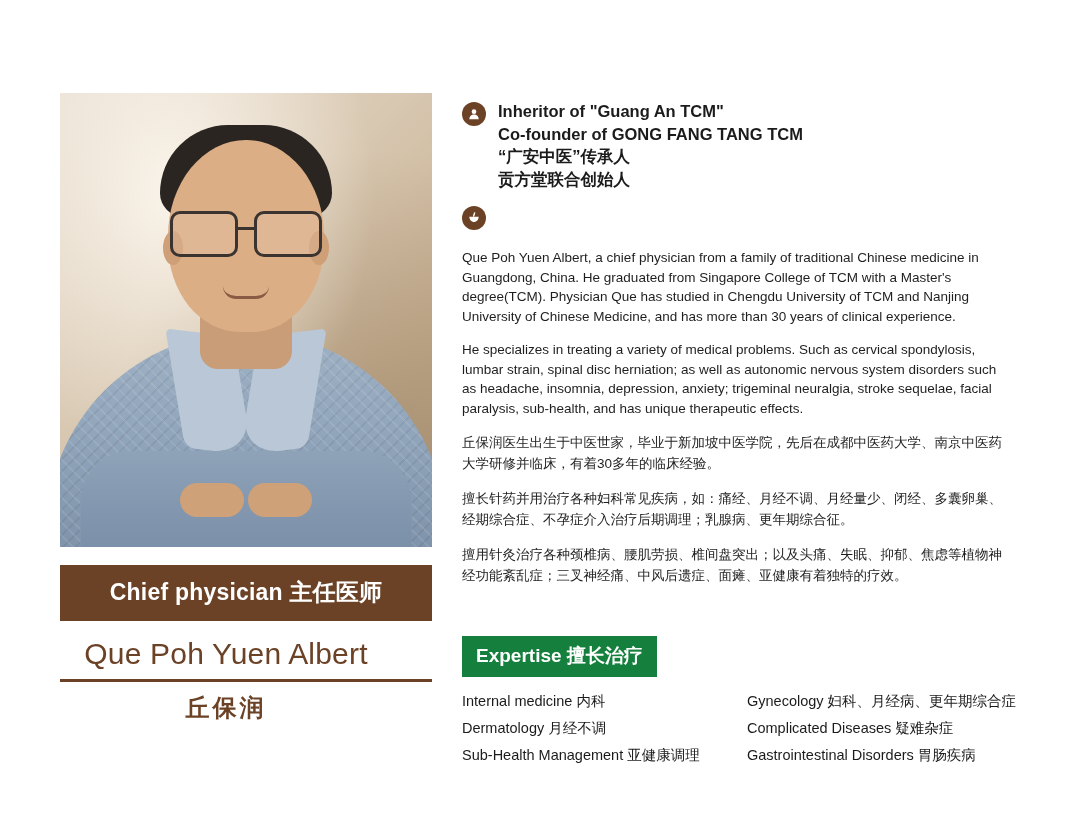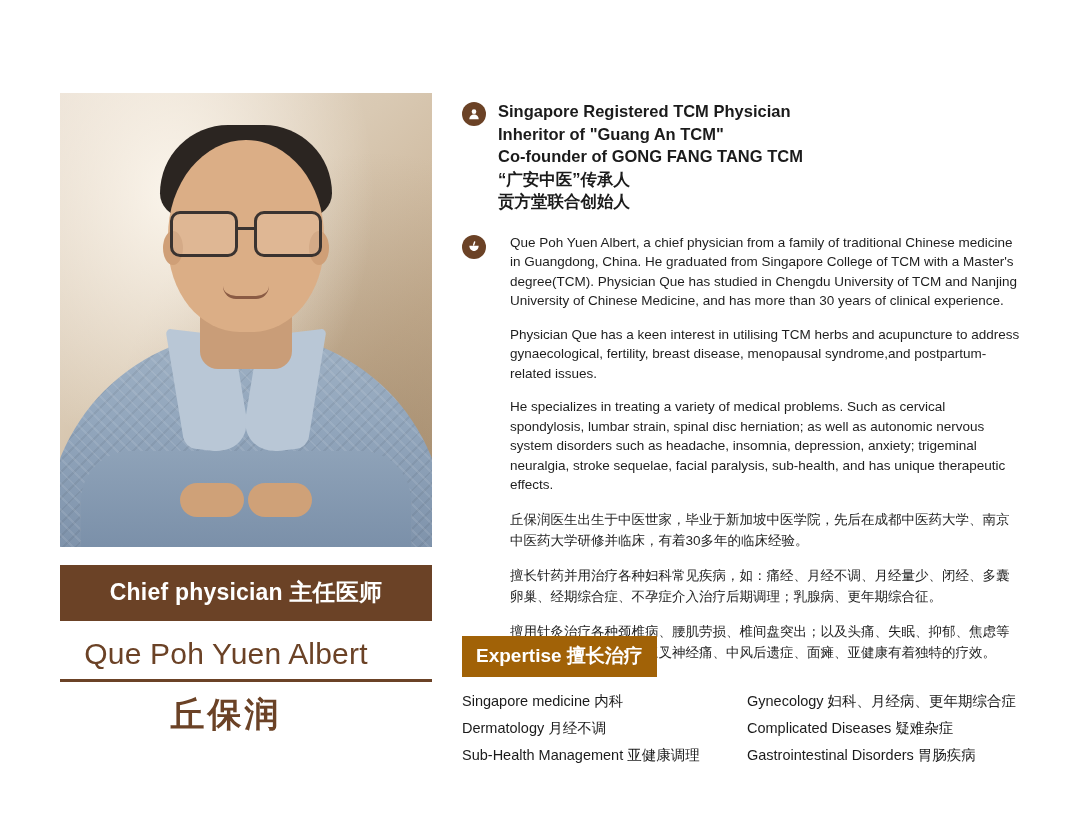--- a/index.html
+++ b/index.html
@@ -210,21 +210,21 @@
   }
   .name-rule {
     margin: 8px auto 0;
     width: 372px;
     height: 3px;
     background: #6b4226;
   }
   .name-cn {
     margin-top: 10px;
     text-align: center;
-    font-size: 34px;
+    font-size: 24px;
     font-weight: bold;
     color: #6b4226;
     letter-spacing: 3px;
   }
 
   
   .right-col {
     position: absolute;
     left: 462px;
     top: 100px;
@@ -250,45 +250,46 @@
   .icon-circle svg { display: block; }
   .cred-lines {
     font-size: 16.5px;
     line-height: 22.5px;
     color: #1b1b1b;
   }
   .cred-lines .en { font-weight: 600; }
   .cred-lines .cn { font-weight: bold; font-size: 16.5px; }
 
   .bio-block {
-    margin-top: 20px;
+    margin-top: 14px;
     display: flex;
     align-items: flex-start;
-    gap: 24px;
+    gap: 18px;
+    flex-direction: column;
   }
   .bio-body {
     font-size: 13.5px;
     line-height: 19.5px;
     color: #1e1e1e;
     width: 548px;
   }
   .bio-body p { margin: 0 0 14px 0; }
   .bio-body p.cn { line-height: 21px; }
   .bio-body p:last-child { margin-bottom: 0; }
 
   
   .expertise {
     position: absolute;
     left: 462px;
     top: 636px;
     width: 560px;
   }
   .expertise-tag {
     display: inline-block;
-    background: #a16207;
+    background: #15803d;
     color: #fff;
     font-size: 19px;
     font-weight: bold;
     padding: 7px 14px 8px;
   }
   .expertise-grid {
     margin-top: 14px;
     display: grid;
     grid-template-columns: 285px 1fr;
     row-gap: 6px;
@@ -336,50 +337,48 @@
   <div class="right-col">
 
     <div class="cred-block">
       <span class="icon-circle">
         <svg width="14" height="14" viewBox="0 0 24 24" aria-hidden="true">
           <circle cx="12" cy="8" r="4" fill="#ffffff"></circle>
           <path d="M4 21c0-4.4 3.6-8 8-8s8 3.6 8 8z" fill="#ffffff"></path>
         </svg>
       </span>
       <div class="cred-lines">
-        <div class="en">Singapore Registered TCM Physician</div>
         <div class="en">Inheritor of "Guang An TCM"</div>
         <div class="en">Co-founder of GONG FANG TANG TCM</div>
         <div class="cn">“广安中医”传承人</div>
         <div class="cn">贡方堂联合创始人</div>
       </div>
     </div>
 
     <div class="bio-block">
       <span class="icon-circle">
         <svg width="14" height="14" viewBox="0 0 24 24" aria-hidden="true">
           <path d="M4 10h16c0 5-3.6 9-8 9s-8-4-8-9z" fill="#ffffff"></path>
           <rect x="11" y="2" width="2.4" height="8" rx="1.2" transform="rotate(18 12 6)" fill="#ffffff"></rect>
         </svg>
       </span>
       <div class="bio-body">
         <p>Que Poh Yuen Albert, a chief physician from a family of traditional Chinese medicine in Guangdong, China. He graduated from Singapore College of TCM with a Master's degree(TCM). Physician Que has studied in Chengdu University of TCM and Nanjing University of Chinese Medicine, and has more than 30 years of clinical experience.</p>
-        <p>Physician Que has a keen interest in utilising TCM herbs and acupuncture to address gynaecological, fertility, breast disease, menopausal syndrome,and postpartum-related issues.</p>
         <p>He specializes in treating a variety of medical problems. Such as cervical spondylosis, lumbar strain, spinal disc herniation; as well as autonomic nervous system disorders such as headache, insomnia, depression, anxiety; trigeminal neuralgia, stroke sequelae, facial paralysis, sub-health, and has unique therapeutic effects.</p>
         <p class="cn">丘保润医生出生于中医世家，毕业于新加坡中医学院，先后在成都中医药大学、南京中医药大学研修并临床，有着30多年的临床经验。</p>
         <p class="cn">擅长针药并用治疗各种妇科常见疾病，如：痛经、月经不调、月经量少、闭经、多囊卵巢、经期综合症、不孕症介入治疗后期调理；乳腺病、更年期综合征。</p>
         <p class="cn">擅用针灸治疗各种颈椎病、腰肌劳损、椎间盘突出；以及头痛、失眠、抑郁、焦虑等植物神经功能紊乱症；三叉神经痛、中风后遗症、面瘫、亚健康有着独特的疗效。</p>
       </div>
     </div>
   </div>
 
   <div class="expertise">
     <div class="expertise-tag">Expertise 擅长治疗</div>
     <div class="expertise-grid">
-      <div>Singapore medicine 内科</div>
+      <div>Internal medicine 内科</div>
       <div>Gynecology 妇科、月经病、更年期综合症</div>
       <div>Dermatology 月经不调</div>
       <div>Complicated Diseases 疑难杂症</div>
       <div>Sub-Health Management 亚健康调理</div>
       <div>Gastrointestinal Disorders 胃肠疾病</div>
     </div>
   </div>
 
 </div>
 

